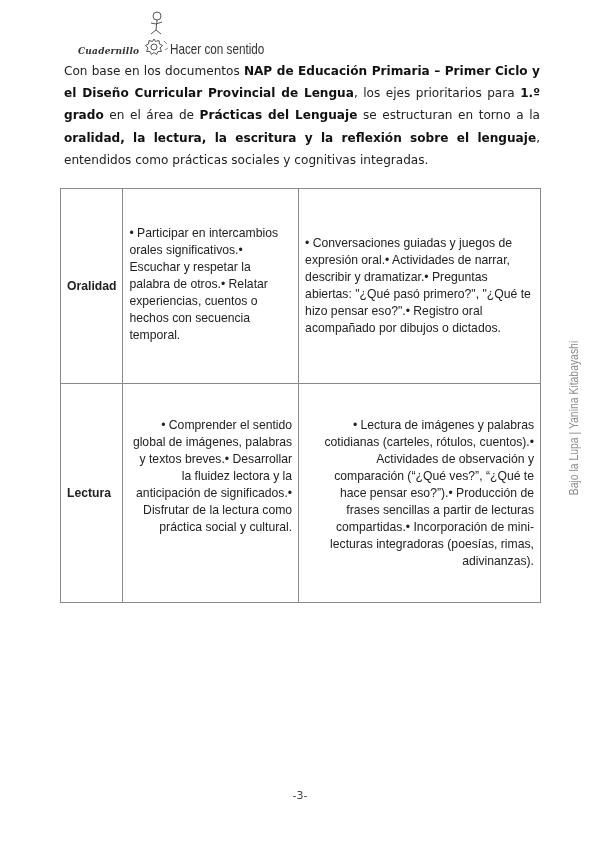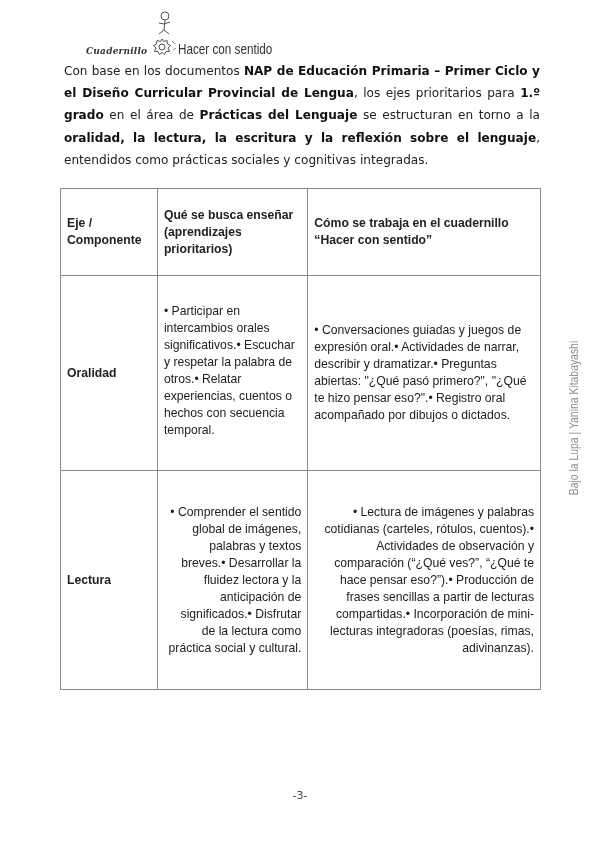--- a/index.html
+++ b/index.html
@@ -1,20 +1,20 @@
 <!DOCTYPE html>
 <html><head>
   <meta charset="utf-8">
   <style>
     html, body { margin: 0; padding: 0; }
     body {
       width: 600px; height: 848px; position: relative; background: #ffffff;
       font-family: "DejaVu Sans", sans-serif; color: #222; overflow: hidden;
     }
-    .header { position: absolute; left: 86px; top: 10px; height: 50px; width: 220px; }
+    .header { position: absolute; left: 78px; top: 10px; height: 50px; width: 220px; }
     .brand-small {
       position: absolute; left: 0; top: 36px; font-family: "DejaVu Serif", serif;
       font-style: italic; font-weight: bold; font-size: 9px; color: #333; letter-spacing: 0.2px;
     }
     .logo-icon { position: absolute; left: 62px; top: 0; width: 30px; height: 48px; }
     .brand-title {
       position: absolute; left: 92px; top: 30px; font-family: "Liberation Sans Narrow", "Liberation Sans", sans-serif;
       font-size: 15px; color: #333; transform: scaleX(0.78); transform-origin: left center; letter-spacing: 0px;
     }
     .intro {
@@ -58,25 +58,20 @@
     <path d="M14 29 L15.5 31.5 L19 30.5 L19.5 34 L22.5 35.5 L20 38 L21.5 41.5 L18 41.5 L16.5 44.5 L14 42.5 L11.5 44.5 L10 41.5 L6.5 41.5 L8 38 L5.5 35.5 L8.5 34 L9 30.5 L12.5 31.5 Z"></path>
     <path d="M24 31 L27 34 M25 40 L28 38" stroke="#888"></path>
   </svg>
   <span class="brand-title">Hacer con sentido</span>
 </div>
 
 <div class="intro"><span>Con base en los documentos </span><b>NAP de Educación Primaria – Primer Ciclo y el Diseño Curricular Provincial de Lengua</b><span>, los ejes prioritarios para </span><b>1.º grado</b><span> en el área de </span><b>Prácticas del Lenguaje</b><span> se estructuran en torno a la </span><b>oralidad, la lectura, la escritura y la reflexión sobre el lenguaje</b><span>, entendidos como prácticas sociales y cognitivas integradas.</span></div>
 
 <table class="grid">
   <tbody>
-      <tr class="hdr-row">
-    <th class="c1">Eje / Componente</th>
-    <th class="c2">Qué se busca enseñar (aprendizajes prioritarios)</th>
-    <th class="c3">Cómo se trabaja en el cuadernillo “Hacer con sentido”</th>
-  </tr>
   <tr class="r1">
     <td class="eje">Oralidad</td>
     <td class="txt-top">• Participar en intercambios orales significativos.• Escuchar y respetar la palabra de otros.• Relatar experiencias, cuentos o hechos con secuencia temporal.</td>
     <td>• Conversaciones guiadas y juegos de expresión oral.• Actividades de narrar, describir y dramatizar.• Preguntas abiertas: "¿Qué pasó primero?", "¿Qué te hizo pensar eso?".• Registro oral acompañado por dibujos o dictados.</td>
   </tr>
   <tr class="r2">
     <td class="eje">Lectura</td>
     <td class="txt">• Comprender el sentido global de imágenes, palabras y textos breves.• Desarrollar la fluidez lectora y la anticipación de significados.• Disfrutar de la lectura como práctica social y cultural.</td>
     <td class="txt">• Lectura de imágenes y palabras cotidianas (carteles, rótulos, cuentos).• Actividades de observación y comparación (“¿Qué ves?”, “¿Qué te hace pensar eso?”).• Producción de frases sencillas a partir de lecturas compartidas.• Incorporación de mini-lecturas integradoras (poesías, rimas, adivinanzas).</td>
   </tr>

